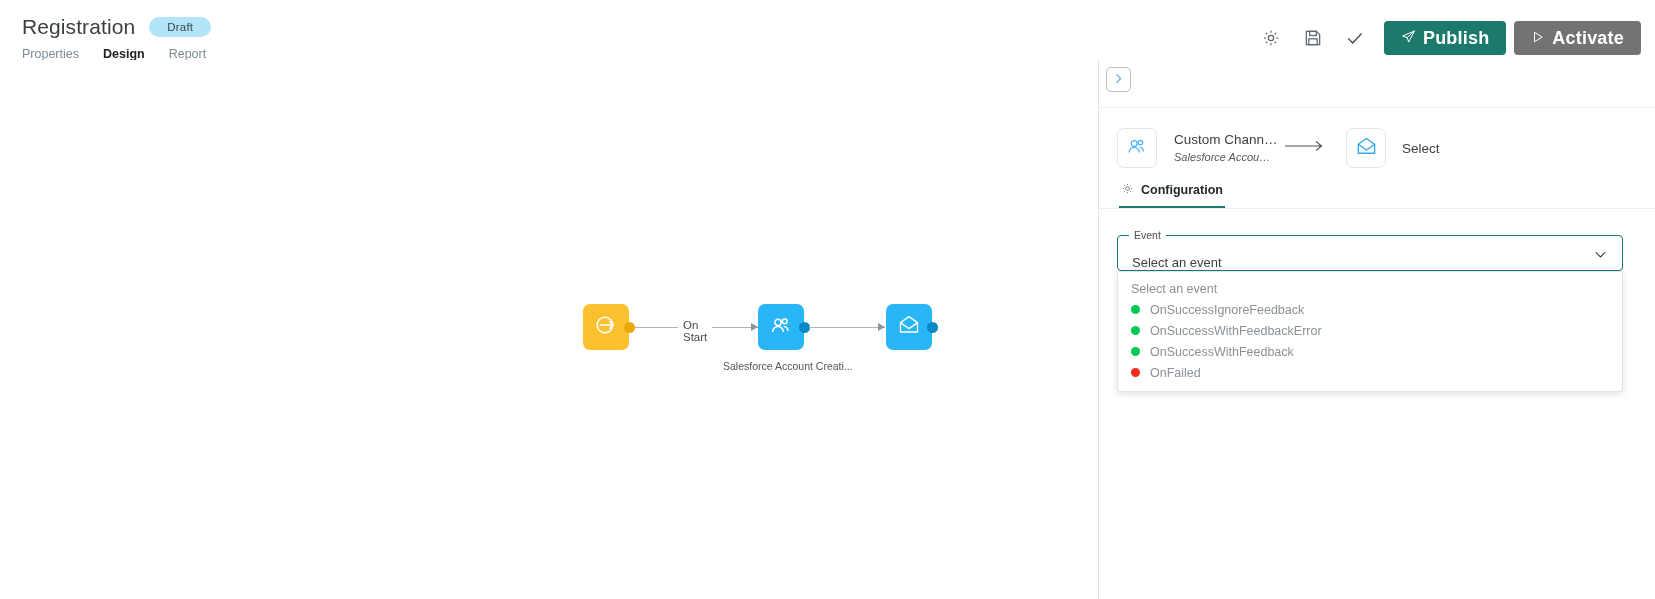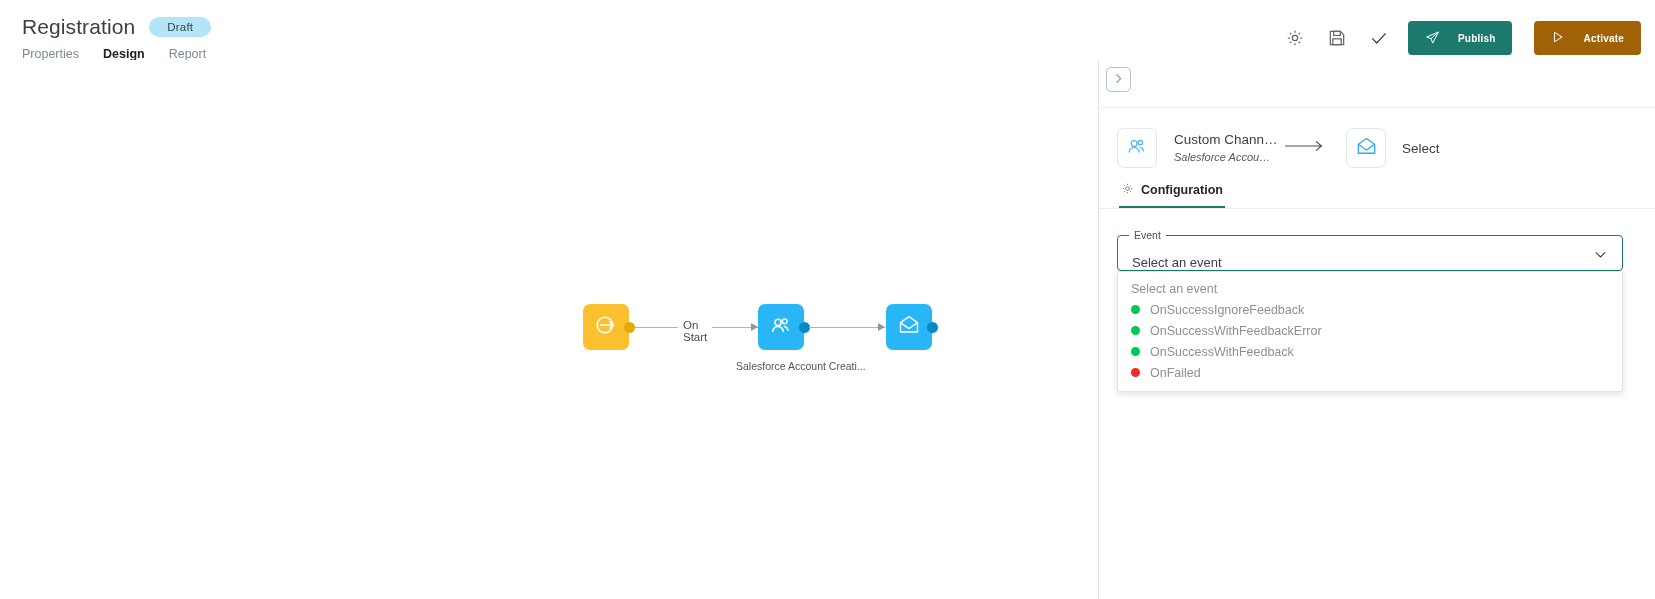--- a/index.html
+++ b/index.html
@@ -37,26 +37,26 @@
   .hdr-right {
     position: absolute; right: 14px; top: 10px;
     display: flex; align-items: center; gap: 0px;
   }
   .icon-btn {
     width: 42px; height: 40px; display: flex; align-items: center;
     justify-content: center; cursor: pointer; background: transparent; border: none;
   }
   .icon-btn svg { display: block; }
   .btn {
-    display: flex; align-items: center; gap: 18px;
+    display: flex; align-items: center; gap: 7px;
     height: 34px; padding: 0 17px; border-radius: 4px; border: none;
-    font-size: 10px; font-weight: bold; cursor: pointer; letter-spacing: .2px;
+    font-size: 18px; font-weight: bold; cursor: pointer; letter-spacing: .2px;
   }
   .btn-publish { background: #1b7a6c; color: #fff; margin-left: 8px; }
-  .btn-activate { background: #a16207; color: #ffffff; margin-left: 22px; cursor: default; }
+  .btn-activate { background: #737373; color: #ffffff; margin-left: 8px; cursor: default; }
 
   
   .canvas {
     position: absolute; top: 60px; left: 0; width: 1098px; height: 539px;
     background: #ffffff; overflow: hidden;
   }
   .flow { position: absolute; left: 583px; top: 244px; }
 
   .node {
     position: absolute; width: 46px; height: 46px; border-radius: 7px;
@@ -82,21 +82,21 @@
     border-left: 7px solid #8e959c;
   }
   .a1 { left: 168px; }
   .a2 { left: 295px; }
   .edge-label {
     position: absolute; top: 15px; left: 95px; background: #fff;
     padding: 0 5px; font-size: 11.5px; color: #4a4a4a;
   }
   .node-caption {
     position: absolute; top: 56px; left: 140px; width: 120px; 
-    font-size: 10.5px; color: #555; white-space: nowrap; margin-left: 13px;
+    font-size: 10.5px; color: #555; white-space: nowrap;
   }
 
   
   .panel {
     position: absolute; top: 60px; left: 1098px; width: 557px; height: 539px;
     background: #ffffff; border-left: 1px solid #e2e2e8;
   }
   .panel-toolbar {
     height: 48px; border-bottom: 1px solid #eceef1; position: relative;
   }

